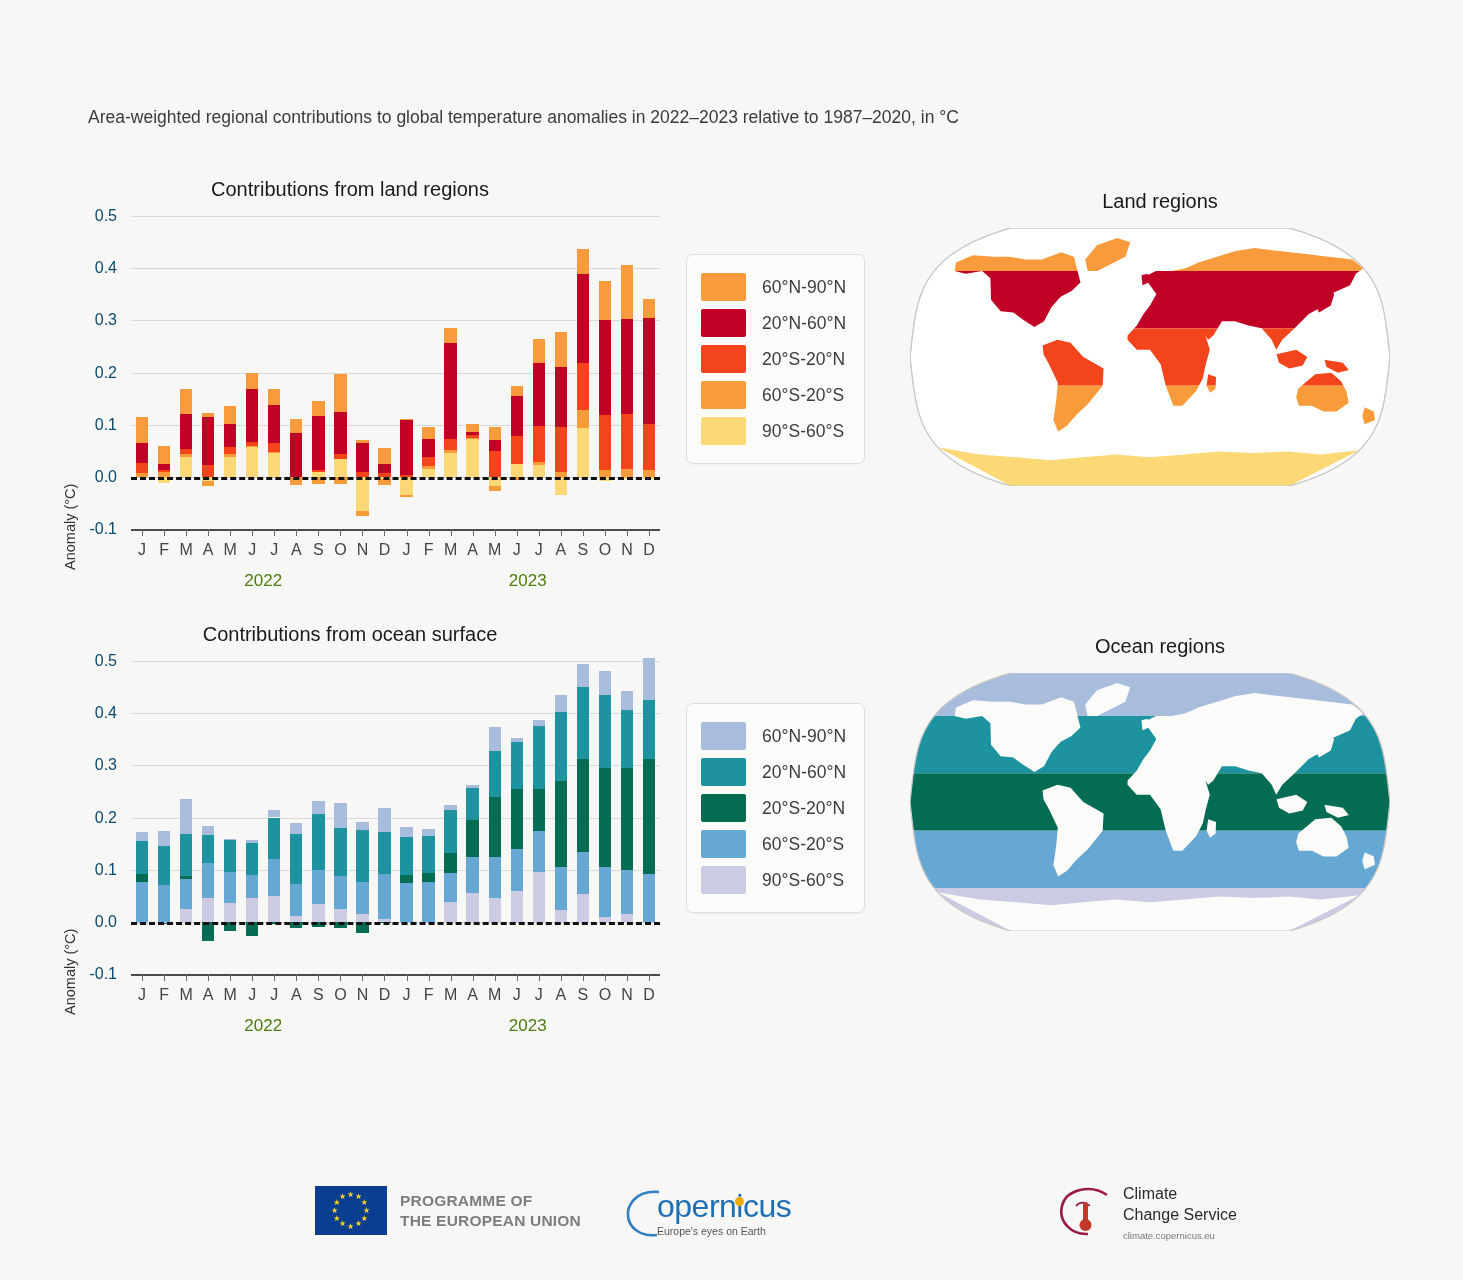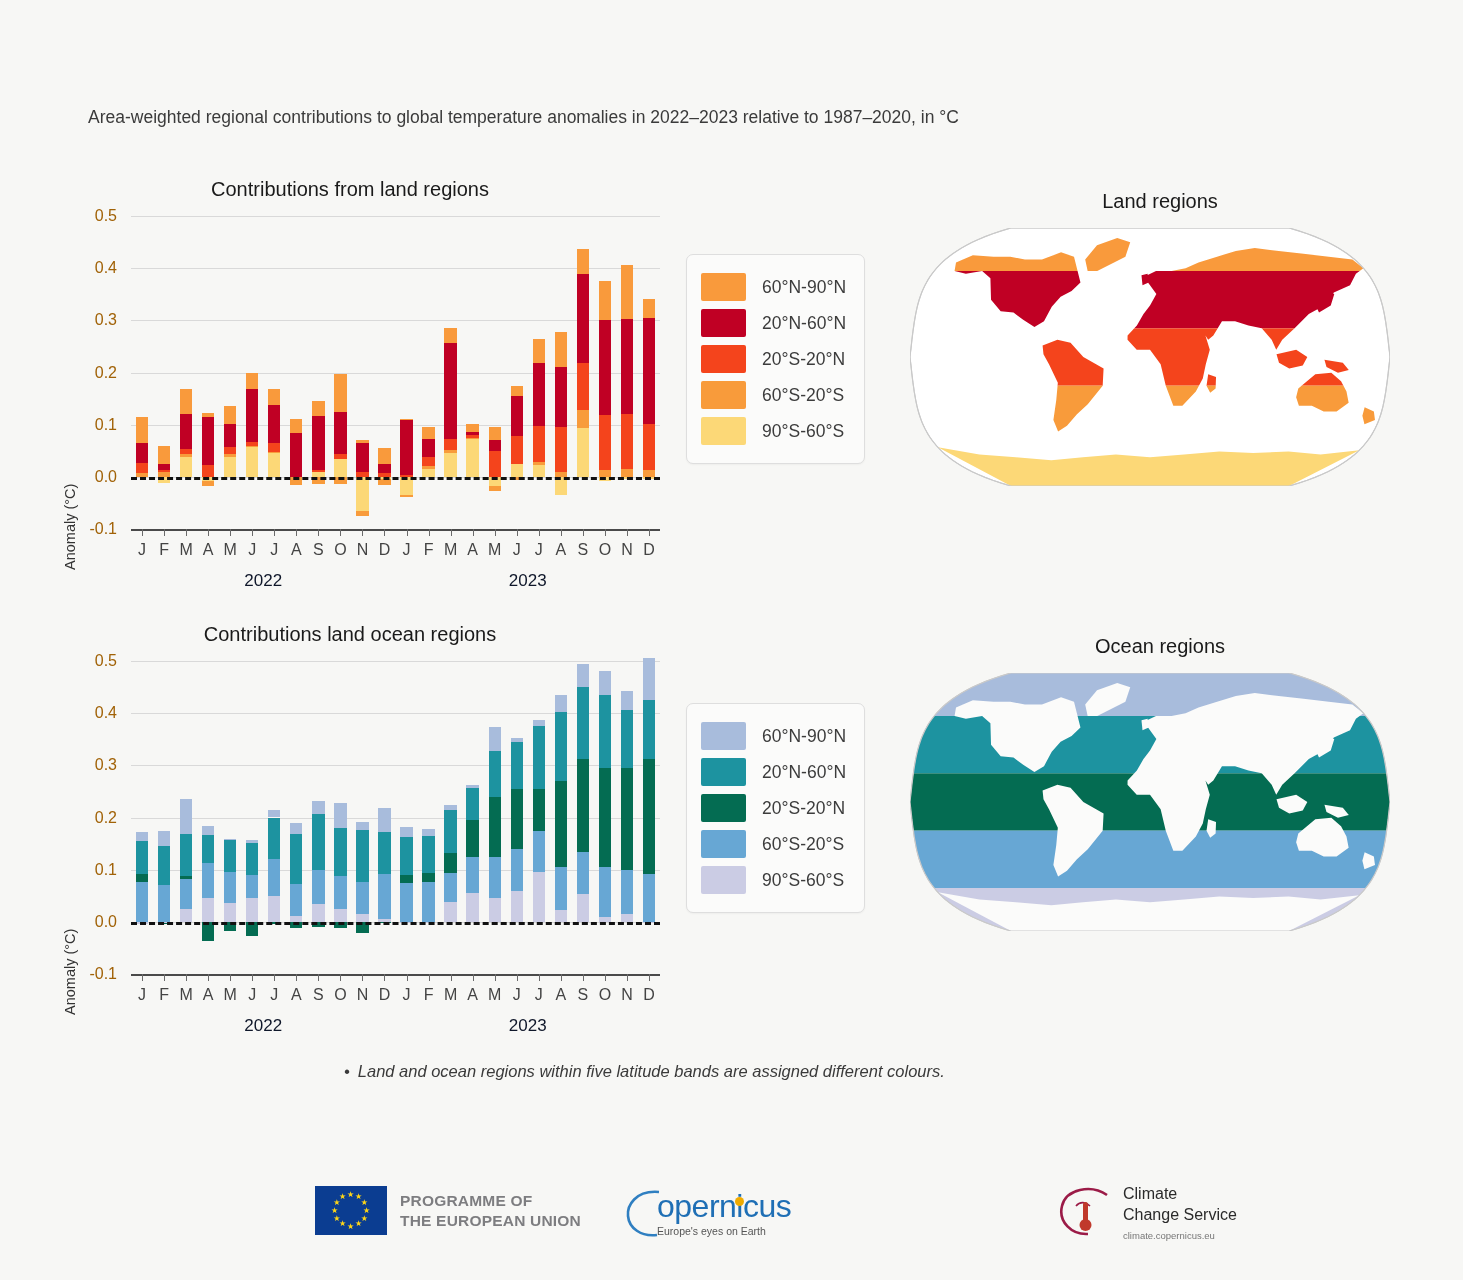--- a/index.html
+++ b/index.html
@@ -34,35 +34,35 @@
     position:absolute;
     font-size:14.5px;color:#333;
     transform:rotate(-90deg);
     transform-origin:0 0;
     white-space:nowrap;
   }
   .plot{position:absolute;}
   .gridline{position:absolute;height:1px;background:#d9d9d9;left:0;}
   .ytick{
     position:absolute;right:0;
-    font-size:16px;color:#a16207;
+    font-size:16px;color:#0c4a6e;
     text-align:right;white-space:nowrap;
     transform:translateY(-50%);
   }
   .zeroline{
     position:absolute;left:0;height:0;
     border-top:3px dashed #111;
   }
   .xtickmark{position:absolute;width:1px;height:7px;background:#6a6a6a;top:0;}
   .xlabel{
     position:absolute;font-size:16px;color:#444;
     text-align:center;transform:translateX(-50%);
   }
   .yearlabel{
-    position:absolute;font-size:17px;color:#0f172a;
+    position:absolute;font-size:17px;color:#4d7c0f;
     text-align:center;transform:translateX(-50%);
   }
   .bar{position:absolute;}
   .seg{position:absolute;width:100%;left:0;}
 
   
   .legend{
     position:absolute;
     background:#fbfbfa;
     border:1px solid #dedede;
@@ -418,21 +418,21 @@
             <rect x="0" y="100.33333333333333" width="480" height="57.33333333333336" fill="#F4441C"></rect>
             <rect x="0" y="157.66666666666669" width="480" height="57.333333333333286" fill="#F89B3B"></rect>
             <rect x="0" y="214.99999999999997" width="480" height="43.00000000000003" fill="#FCD877"></rect>
           </g>
         </g>
         <path d="M379.1,0.0 L388.7,2.9 L397.2,5.7 L404.9,8.6 L411.7,11.5 L417.9,14.3 L423.5,17.2 L428.5,20.1 L433.1,22.9 L437.3,25.8 L441.2,28.7 L444.7,31.5 L447.9,34.4 L450.8,37.3 L453.4,40.1 L455.8,43.0 L458.0,45.9 L460.0,48.7 L461.9,51.6 L463.5,54.5 L465.0,57.3 L466.4,60.2 L467.7,63.1 L468.8,65.9 L469.8,68.8 L470.8,71.7 L471.6,74.5 L472.4,77.4 L473.1,80.3 L473.7,83.1 L474.3,86.0 L474.8,88.9 L475.3,91.7 L475.8,94.6 L476.2,97.5 L476.6,100.3 L477.0,103.2 L477.4,106.1 L477.7,108.9 L478.1,111.8 L478.4,114.7 L478.7,117.5 L479.0,120.4 L479.4,123.3 L479.7,126.1 L480.0,129.0 L479.7,131.9 L479.4,134.7 L479.0,137.6 L478.7,140.5 L478.4,143.3 L478.1,146.2 L477.7,149.1 L477.4,151.9 L477.0,154.8 L476.6,157.7 L476.2,160.5 L475.8,163.4 L475.3,166.3 L474.8,169.1 L474.3,172.0 L473.7,174.9 L473.1,177.7 L472.4,180.6 L471.6,183.5 L470.8,186.3 L469.8,189.2 L468.8,192.1 L467.7,194.9 L466.4,197.8 L465.0,200.7 L463.5,203.5 L461.9,206.4 L460.0,209.3 L458.0,212.1 L455.8,215.0 L453.4,217.9 L450.8,220.7 L447.9,223.6 L444.7,226.5 L441.2,229.3 L437.3,232.2 L433.1,235.1 L428.5,237.9 L423.5,240.8 L417.9,243.7 L411.7,246.5 L404.9,249.4 L397.2,252.3 L388.7,255.1 L379.1,258.0 L100.9,258.0 L91.3,255.1 L82.8,252.3 L75.1,249.4 L68.3,246.5 L62.1,243.7 L56.5,240.8 L51.5,237.9 L46.9,235.1 L42.7,232.2 L38.8,229.3 L35.3,226.5 L32.1,223.6 L29.2,220.7 L26.6,217.9 L24.2,215.0 L22.0,212.1 L20.0,209.3 L18.1,206.4 L16.5,203.5 L15.0,200.7 L13.6,197.8 L12.3,194.9 L11.2,192.1 L10.2,189.2 L9.2,186.3 L8.4,183.5 L7.6,180.6 L6.9,177.7 L6.3,174.9 L5.7,172.0 L5.2,169.1 L4.7,166.3 L4.2,163.4 L3.8,160.5 L3.4,157.7 L3.0,154.8 L2.6,151.9 L2.3,149.1 L1.9,146.2 L1.6,143.3 L1.3,140.5 L1.0,137.6 L0.6,134.7 L0.3,131.9 L0.0,129.0 L0.3,126.1 L0.6,123.3 L1.0,120.4 L1.3,117.5 L1.6,114.7 L1.9,111.8 L2.3,108.9 L2.6,106.1 L3.0,103.2 L3.4,100.3 L3.8,97.5 L4.2,94.6 L4.7,91.7 L5.2,88.9 L5.7,86.0 L6.3,83.1 L6.9,80.3 L7.6,77.4 L8.4,74.5 L9.2,71.7 L10.2,68.8 L11.2,65.9 L12.3,63.1 L13.6,60.2 L15.0,57.3 L16.5,54.5 L18.1,51.6 L20.0,48.7 L22.0,45.9 L24.2,43.0 L26.6,40.1 L29.2,37.3 L32.1,34.4 L35.3,31.5 L38.8,28.7 L42.7,25.8 L46.9,22.9 L51.5,20.1 L56.5,17.2 L62.1,14.3 L68.3,11.5 L75.1,8.6 L82.8,5.7 L91.3,2.9 L100.9,0.0 Z" fill="none" stroke="#c9c9c9" stroke-width="1.2"></path>
       </svg>
     </div>
 
   <div class="chart-block" id="chart-ocean" style="left:0;top:615px;width:700px;height:430px;">
-    <div class="chart-title" style="left:130px;top:8px;width:440px;">Contributions land ocean regions</div>
+    <div class="chart-title" style="left:130px;top:8px;width:440px;">Contributions from ocean surface</div>
     <div class="axis-title" style="left:62px;top:400px;">Anomaly (°C)</div>
     <div class="plot" id="plot-ocean" style="left:131px;top:46px;width:529px;height:313px;">
         <div class="gridline" style="top: 313px; width: 529px; background: rgb(74, 74, 74); height: 2px;"></div>
         <div class="ytick" style="top: 313px; right: 543px;">-0.1</div>
         <div class="gridline" style="top: 260.833px; width: 529px;"></div>
         <div class="ytick" style="top: 260.833px; right: 543px;">0.0</div>
         <div class="gridline" style="top: 208.667px; width: 529px;"></div>
         <div class="ytick" style="top: 208.667px; right: 543px;">0.1</div>
         <div class="gridline" style="top: 156.5px; width: 529px;"></div>
         <div class="ytick" style="top: 156.5px; right: 543px;">0.2</div>
@@ -729,23 +729,20 @@
           <path d="M454.63,179.17 L463.88,183.47 L464.98,192.07 L454.44,196.37 L452.39,187.77 Z" fill="#fbfbfa"></path>
           <path d="M409.01,84.57 L420.74,77.40 L424.31,65.93 L418.79,64.50 L412.42,74.53 L407.04,80.27 Z" fill="#fbfbfa"></path>
           <path d="M232.50,57.33 L238.76,54.47 L237.58,45.87 L231.48,47.30 Z" fill="#fbfbfa"></path>
           <path d="M27.88,219.30 L69.44,226.47 L105.88,229.33 L141.33,232.20 L172.94,229.33 L205.89,226.47 L240.00,229.33 L274.11,226.47 L309.28,223.60 L343.15,225.03 L378.57,223.60 L410.56,226.47 L449.34,222.17 L379.07,258.00 L100.93,258.00 Z" fill="#fbfbfa"></path>
         </g>
         <path d="M379.1,0.0 L388.7,2.9 L397.2,5.7 L404.9,8.6 L411.7,11.5 L417.9,14.3 L423.5,17.2 L428.5,20.1 L433.1,22.9 L437.3,25.8 L441.2,28.7 L444.7,31.5 L447.9,34.4 L450.8,37.3 L453.4,40.1 L455.8,43.0 L458.0,45.9 L460.0,48.7 L461.9,51.6 L463.5,54.5 L465.0,57.3 L466.4,60.2 L467.7,63.1 L468.8,65.9 L469.8,68.8 L470.8,71.7 L471.6,74.5 L472.4,77.4 L473.1,80.3 L473.7,83.1 L474.3,86.0 L474.8,88.9 L475.3,91.7 L475.8,94.6 L476.2,97.5 L476.6,100.3 L477.0,103.2 L477.4,106.1 L477.7,108.9 L478.1,111.8 L478.4,114.7 L478.7,117.5 L479.0,120.4 L479.4,123.3 L479.7,126.1 L480.0,129.0 L479.7,131.9 L479.4,134.7 L479.0,137.6 L478.7,140.5 L478.4,143.3 L478.1,146.2 L477.7,149.1 L477.4,151.9 L477.0,154.8 L476.6,157.7 L476.2,160.5 L475.8,163.4 L475.3,166.3 L474.8,169.1 L474.3,172.0 L473.7,174.9 L473.1,177.7 L472.4,180.6 L471.6,183.5 L470.8,186.3 L469.8,189.2 L468.8,192.1 L467.7,194.9 L466.4,197.8 L465.0,200.7 L463.5,203.5 L461.9,206.4 L460.0,209.3 L458.0,212.1 L455.8,215.0 L453.4,217.9 L450.8,220.7 L447.9,223.6 L444.7,226.5 L441.2,229.3 L437.3,232.2 L433.1,235.1 L428.5,237.9 L423.5,240.8 L417.9,243.7 L411.7,246.5 L404.9,249.4 L397.2,252.3 L388.7,255.1 L379.1,258.0 L100.9,258.0 L91.3,255.1 L82.8,252.3 L75.1,249.4 L68.3,246.5 L62.1,243.7 L56.5,240.8 L51.5,237.9 L46.9,235.1 L42.7,232.2 L38.8,229.3 L35.3,226.5 L32.1,223.6 L29.2,220.7 L26.6,217.9 L24.2,215.0 L22.0,212.1 L20.0,209.3 L18.1,206.4 L16.5,203.5 L15.0,200.7 L13.6,197.8 L12.3,194.9 L11.2,192.1 L10.2,189.2 L9.2,186.3 L8.4,183.5 L7.6,180.6 L6.9,177.7 L6.3,174.9 L5.7,172.0 L5.2,169.1 L4.7,166.3 L4.2,163.4 L3.8,160.5 L3.4,157.7 L3.0,154.8 L2.6,151.9 L2.3,149.1 L1.9,146.2 L1.6,143.3 L1.3,140.5 L1.0,137.6 L0.6,134.7 L0.3,131.9 L0.0,129.0 L0.3,126.1 L0.6,123.3 L1.0,120.4 L1.3,117.5 L1.6,114.7 L1.9,111.8 L2.3,108.9 L2.6,106.1 L3.0,103.2 L3.4,100.3 L3.8,97.5 L4.2,94.6 L4.7,91.7 L5.2,88.9 L5.7,86.0 L6.3,83.1 L6.9,80.3 L7.6,77.4 L8.4,74.5 L9.2,71.7 L10.2,68.8 L11.2,65.9 L12.3,63.1 L13.6,60.2 L15.0,57.3 L16.5,54.5 L18.1,51.6 L20.0,48.7 L22.0,45.9 L24.2,43.0 L26.6,40.1 L29.2,37.3 L32.1,34.4 L35.3,31.5 L38.8,28.7 L42.7,25.8 L46.9,22.9 L51.5,20.1 L56.5,17.2 L62.1,14.3 L68.3,11.5 L75.1,8.6 L82.8,5.7 L91.3,2.9 L100.9,0.0 Z" fill="none" stroke="#c9c9c9" stroke-width="1.2"></path>
       </svg>
     </div>
 
   <div id="howto">
-    <div class="howto-item">
-      <span class="b">•</span><span>Land and ocean regions within five latitude bands are assigned different colours.</span>
-    </div>
   </div>
 
   <div id="footer">
 
     <div class="logo" style="left:315px;top:8px;">
       <div class="eu-flag" id="eu-flag">
           <div class="eu-star" style="left: 32px; top: 4.5px;">★</div>
           <div class="eu-star" style="left: 40px; top: 6.64359px;">★</div>
           <div class="eu-star" style="left: 45.8564px; top: 12.5px;">★</div>
           <div class="eu-star" style="left: 48px; top: 20.5px;">★</div>

